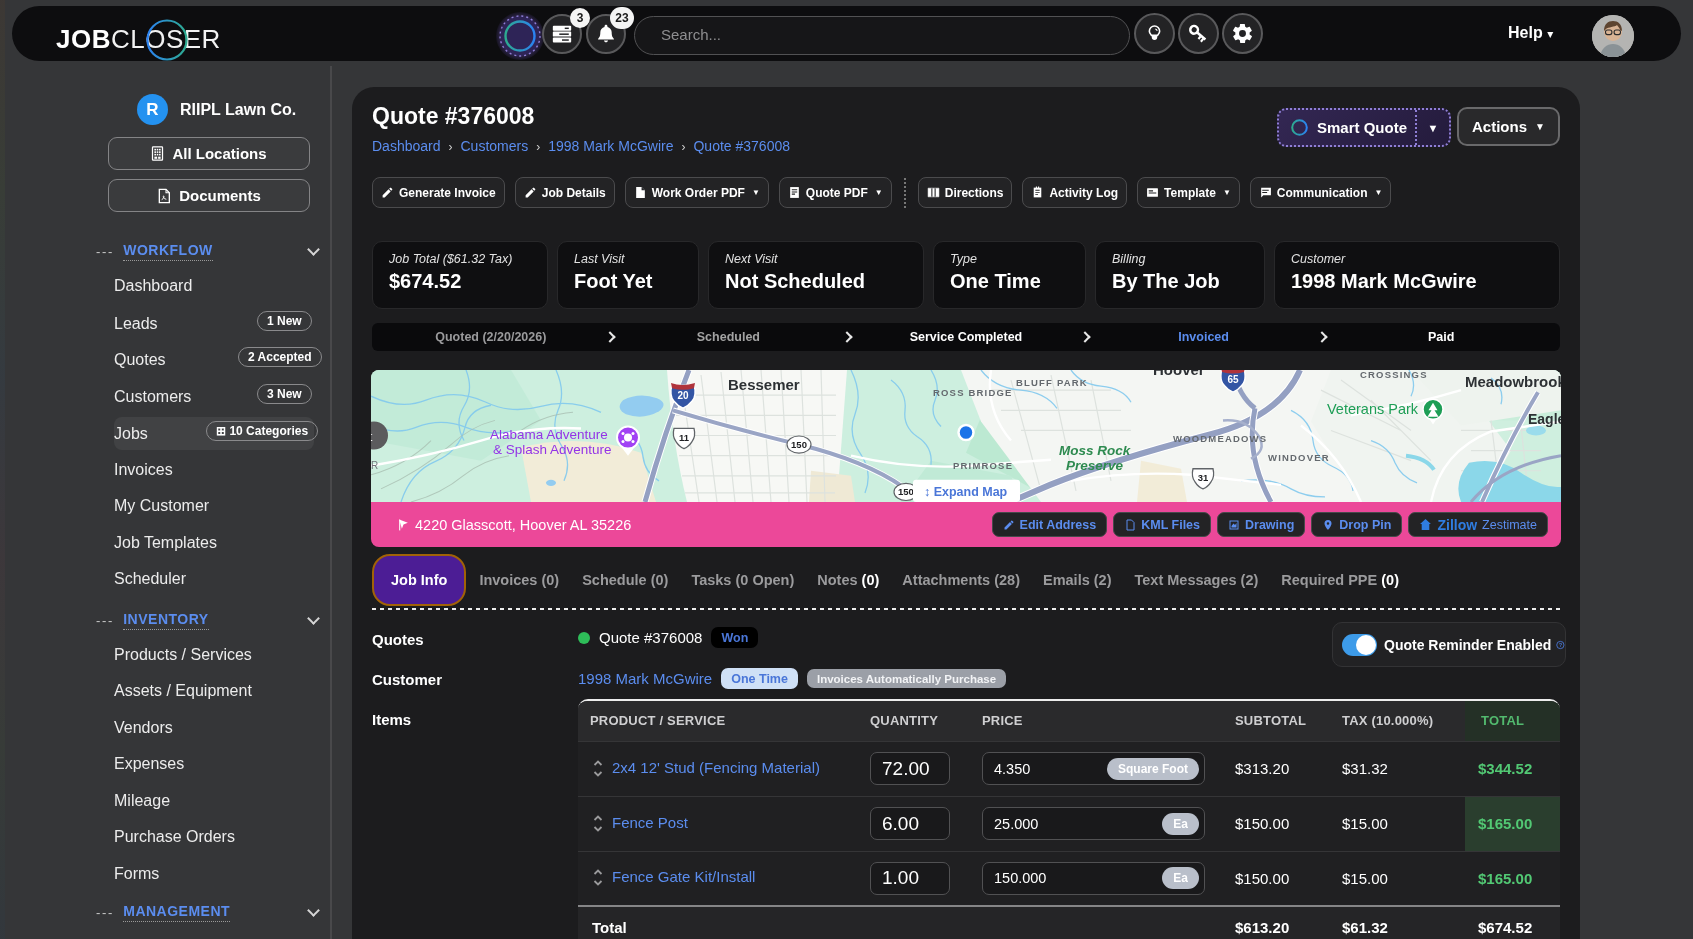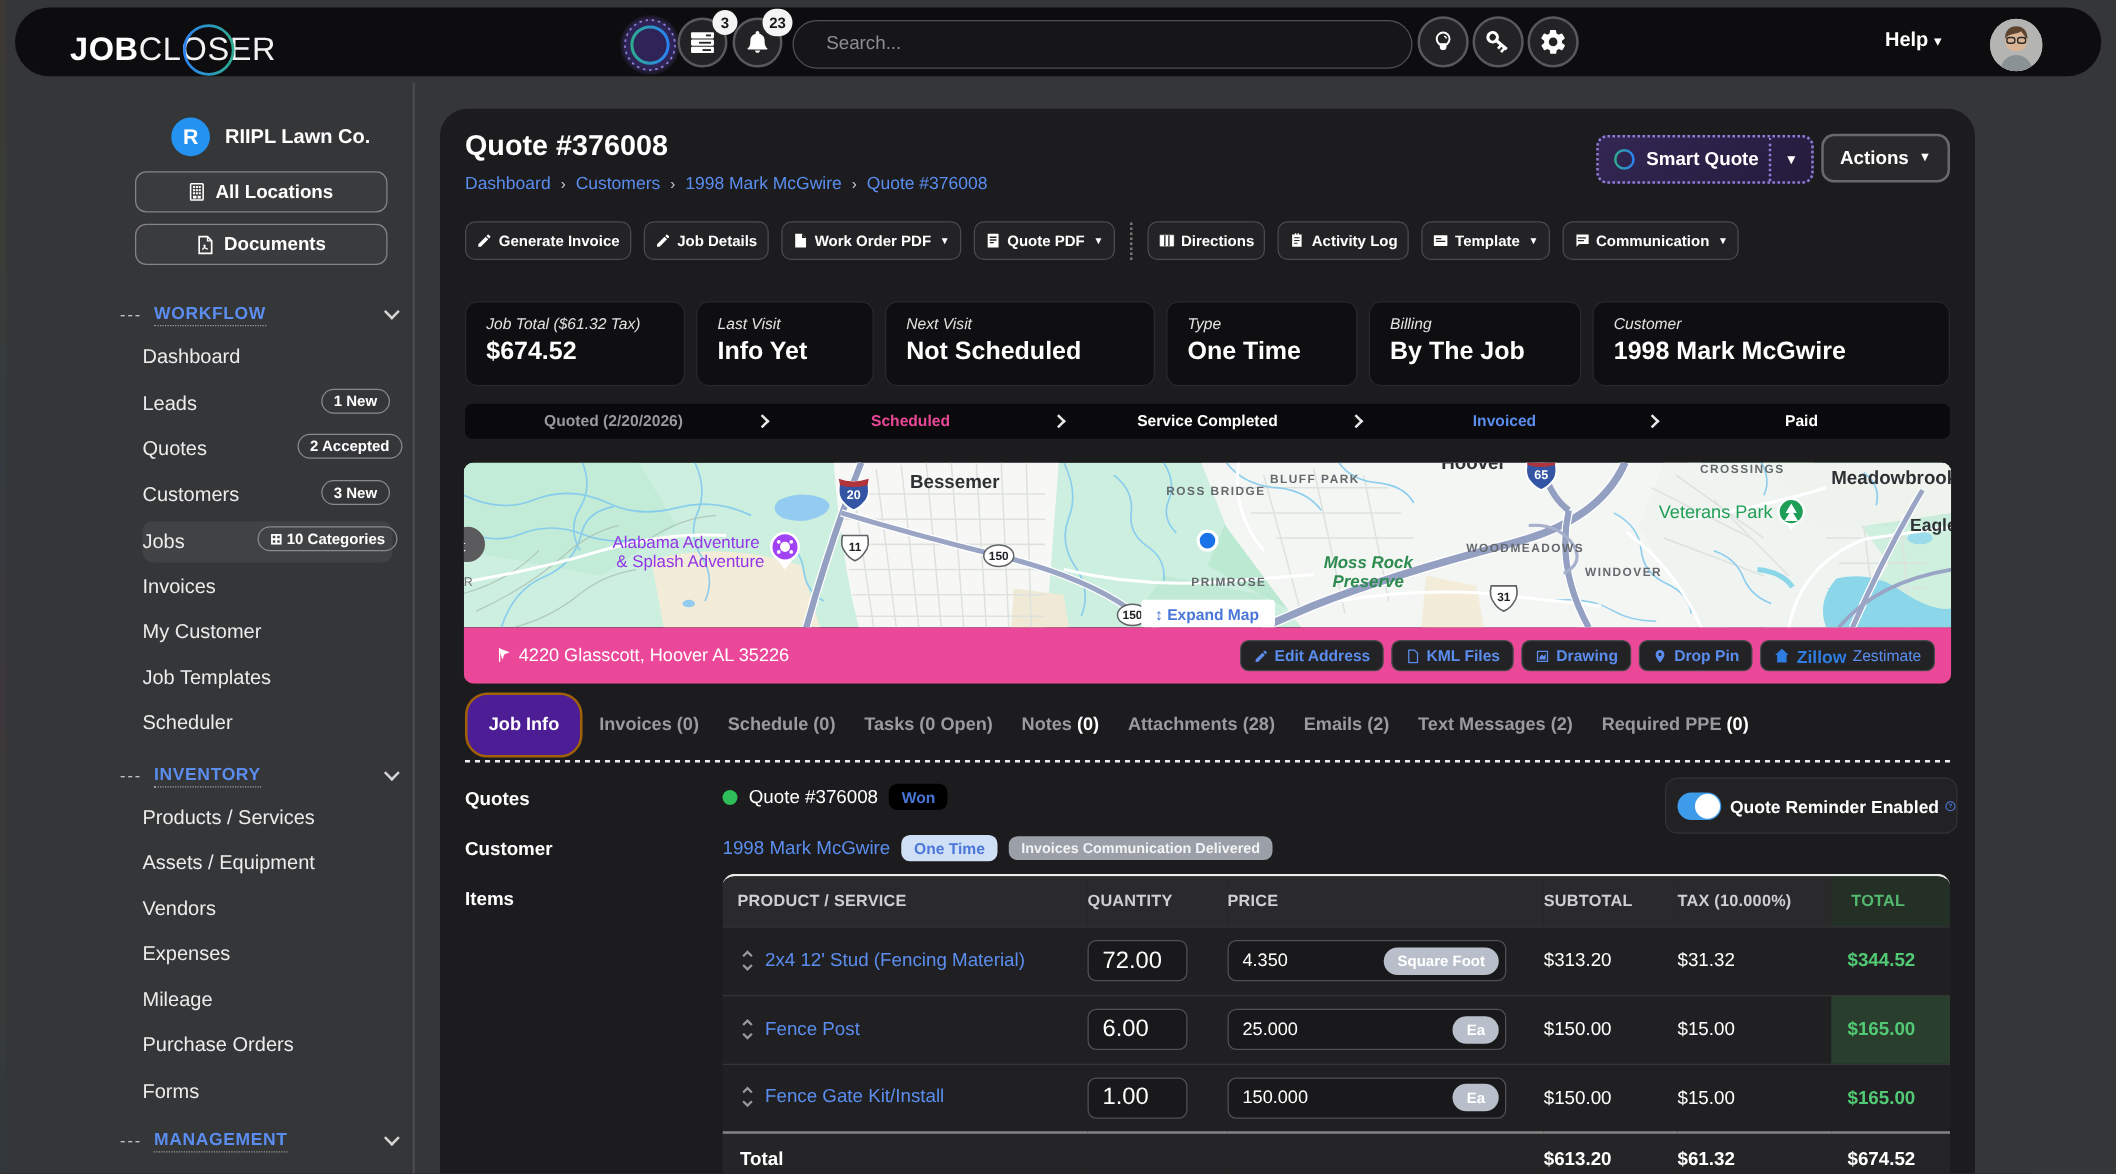--- a/index.html
+++ b/index.html
@@ -283,21 +283,21 @@
         </svg>Communication<span class="car">▼</span></div>
   </div>
 
   <div class="cards">
     <div class="card" style="width:176px;">
         <div class="lab">Job Total ($61.32 Tax)</div>
         <div class="val">$674.52</div>
       </div>
     <div class="card" style="width:142px;">
         <div class="lab">Last Visit</div>
-        <div class="val">Info Yet</div>
+        <div class="val">Foot Yet</div>
       </div>
     <div class="card" style="width:216px;">
         <div class="lab">Next Visit</div>
         <div class="val">Not Scheduled</div>
       </div>
     <div class="card" style="width:153px;">
         <div class="lab">Type</div>
         <div class="val">One Time</div>
       </div>
     <div class="card" style="width:170px;">
@@ -306,21 +306,21 @@
       </div>
     <div class="card" style="width:286px;">
         <div class="lab">Customer</div>
         <div class="val">1998 Mark McGwire</div>
       </div>
   </div>
 
   <div class="flow">
     <div class="seg" style="color:#9a9a9c;">Quoted (2/20/2026)</div>
       <div class="chv"></div>
-    <div class="seg" style="color:#ec4899;">Scheduled</div>
+    <div class="seg" style="color:#a3a3a3;">Scheduled</div>
       <div class="chv"></div>
     <div class="seg" style="color:#fff;">Service Completed</div>
       <div class="chv"></div>
     <div class="seg" style="color:#5b8def;">Invoiced</div>
       <div class="chv"></div>
     <div class="seg" style="color:#fff;">Paid</div>
   </div>
 
   <div class="mapcard">
     <svg width="1190" height="132" viewBox="0 0 1190 131" preserveAspectRatio="none" font-family="Liberation Sans, sans-serif">
@@ -539,21 +539,21 @@
     <svg style="margin-left:5px;" width="18" height="18" viewBox="0 0 24 24">
         <circle cx="12" cy="12" r="10" fill="none" stroke="#4d7ee5" stroke-width="2.2"></circle>
         <text x="12" y="16.5" text-anchor="middle" font-size="13.5" font-weight="bold" fill="#4d7ee5">?</text>
       </svg>
   </div>
 
   <div class="rowlab" style="top:584px;">Customer</div>
   <div style="position:absolute;left:226px;top:581px;display:flex;align-items:center;gap:9px;">
     <span style="font-size:15px;color:#5b8def;">1998 Mark McGwire</span>
     <span class="pill" style="background:#cfe0f6;color:#4a76d8;">One Time</span>
-    <span class="pill" style="background:rgba(205,210,220,.72);color:#f2f3f5;font-size:11.5px;">Invoices Communication Delivered</span>
+    <span class="pill" style="background:rgba(205,210,220,.72);color:#f2f3f5;font-size:11.5px;">Invoices Automatically Purchase</span>
   </div>
 
   <div class="rowlab" style="top:624px;">Items</div>
   <div class="itable">
     <table>
       <tbody>
           <tr>
         <th style="width:292px;padding-left:12px;">PRODUCT / SERVICE</th>
         <th style="width:112px;">QUANTITY</th>
         <th style="width:253px;">PRICE</th>

